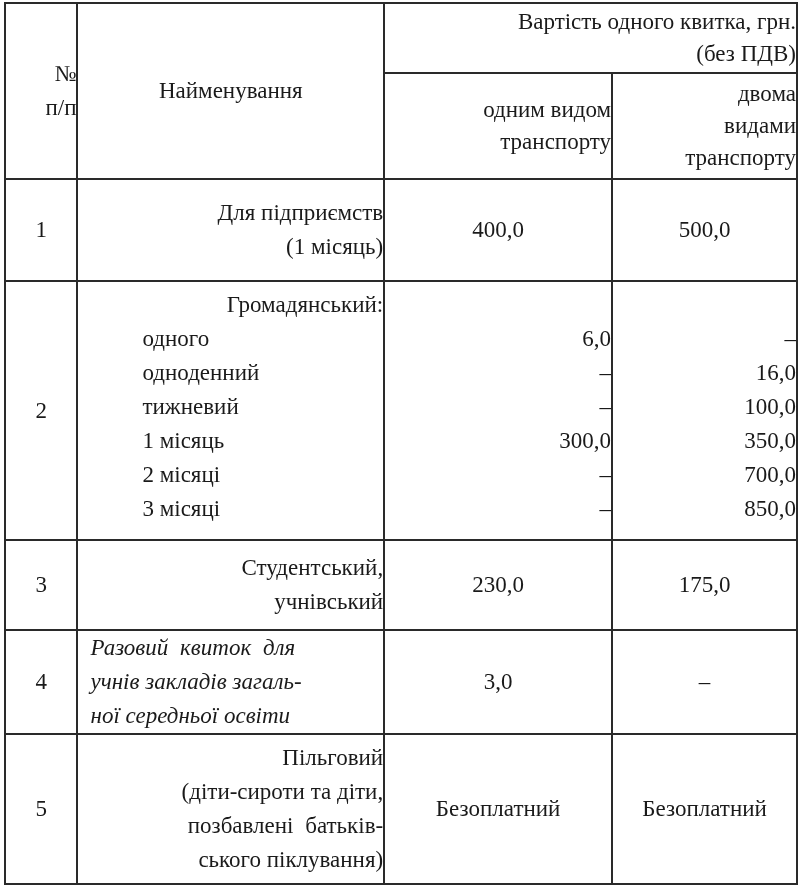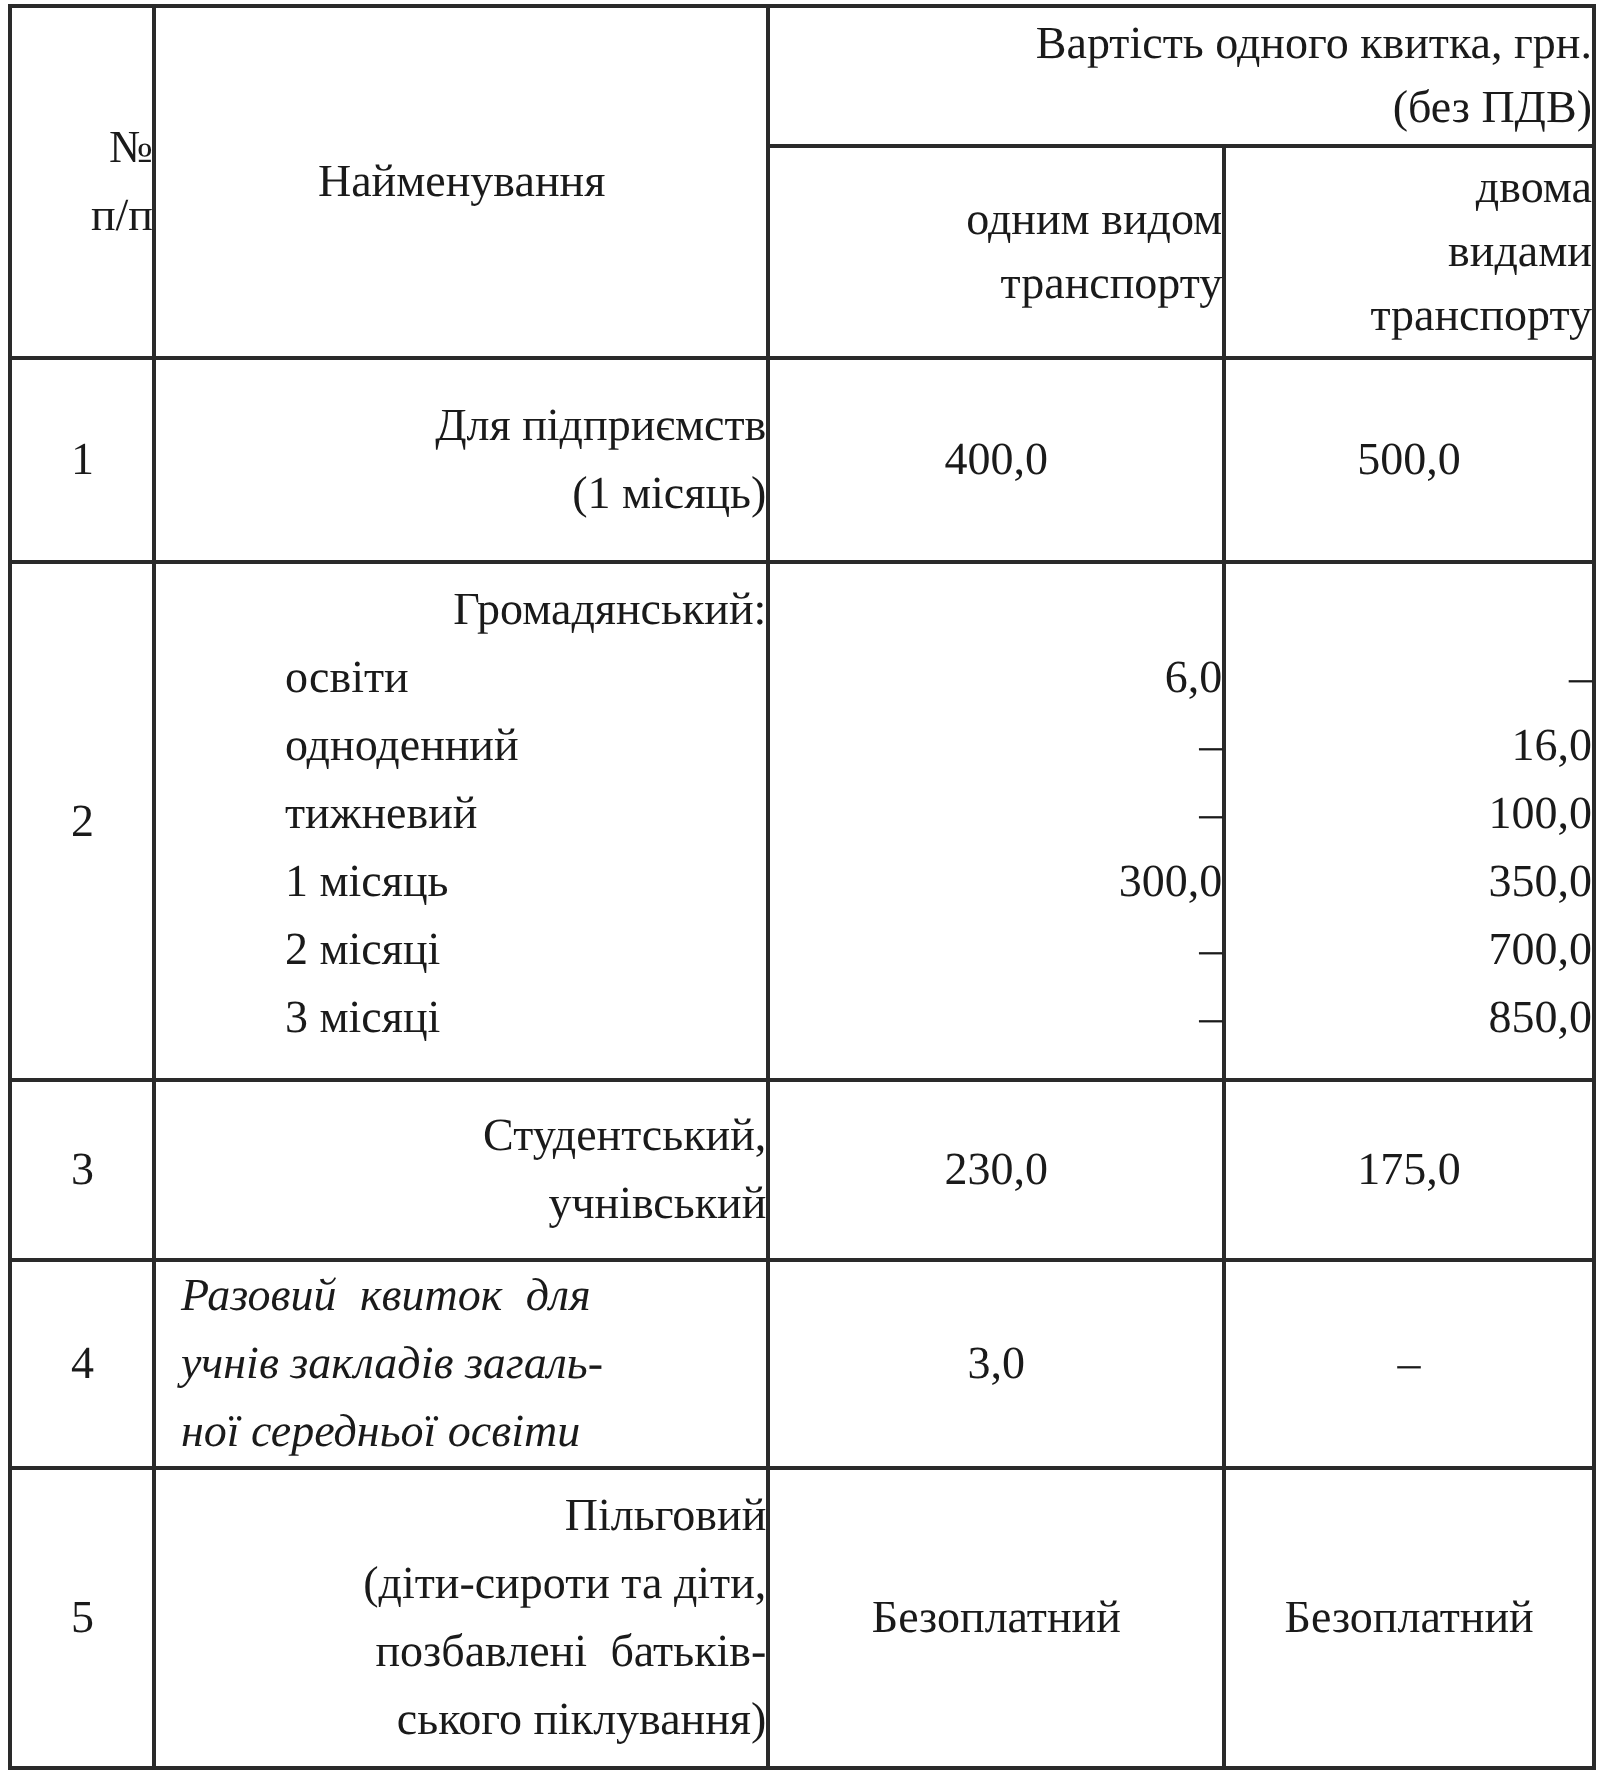--- a/index.html
+++ b/index.html
@@ -65,21 +65,21 @@
       <span class="line">(1 місяць)</span>
     </td>
     <td class="c-v1">400,0</td>
     <td class="c-v2">500,0</td>
   </tr>
 
   <tr class="r2">
     <td class="c-num">2</td>
     <td class="c-name name-pad" style="vertical-align:top; padding-top:6px">
       <span class="line">Громадянський:</span>
-      <span class="sub">освіти</span>
+      <span class="sub">одного</span>
       <span class="sub">одноденний</span>
       <span class="sub">тижневий</span>
       <span class="sub">1 місяць</span>
       <span class="sub">2 місяці</span>
       <span class="sub">3 місяці</span>
     </td>
     <td class="c-v1" style="vertical-align:top; padding-top:40px">
       <span class="line">6,0</span>
       <span class="line">–</span>
       <span class="line">–</span>

